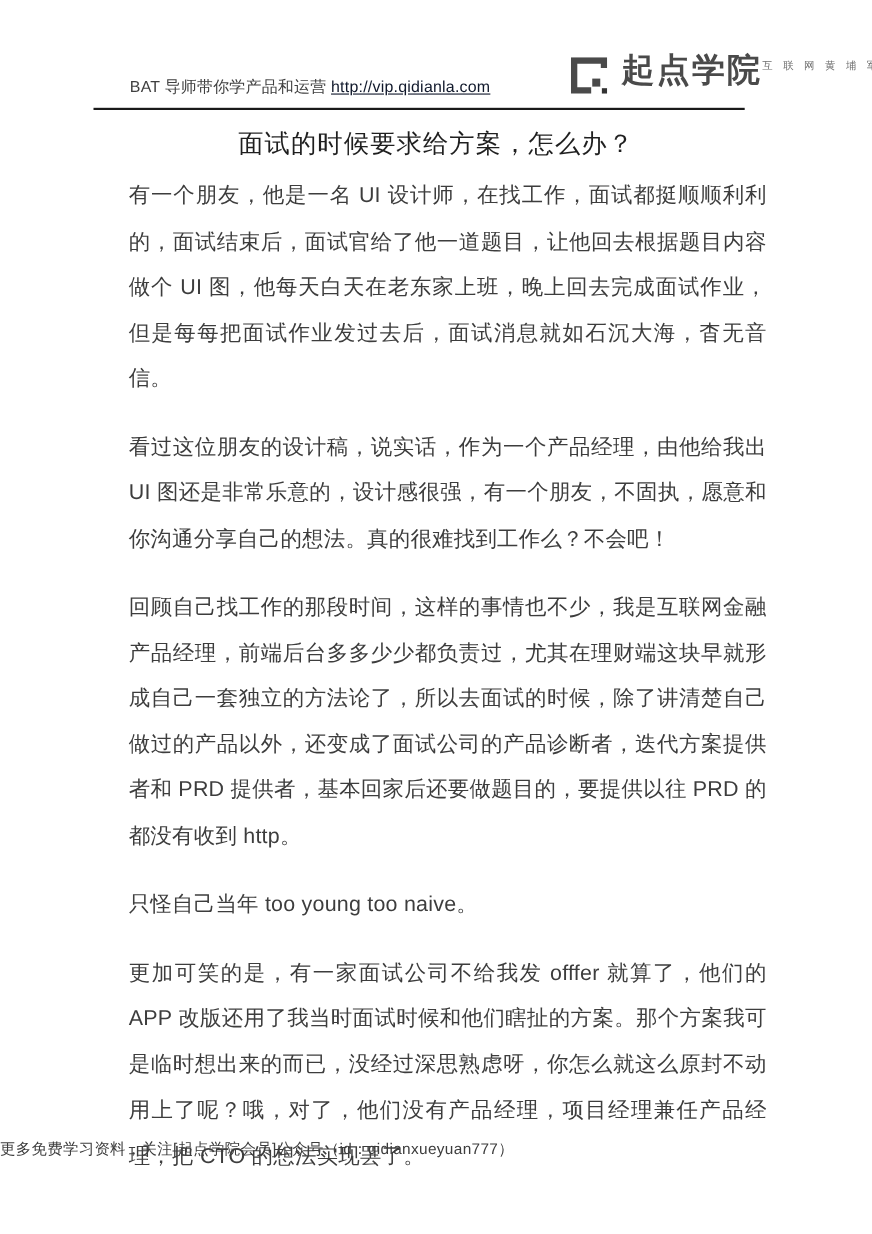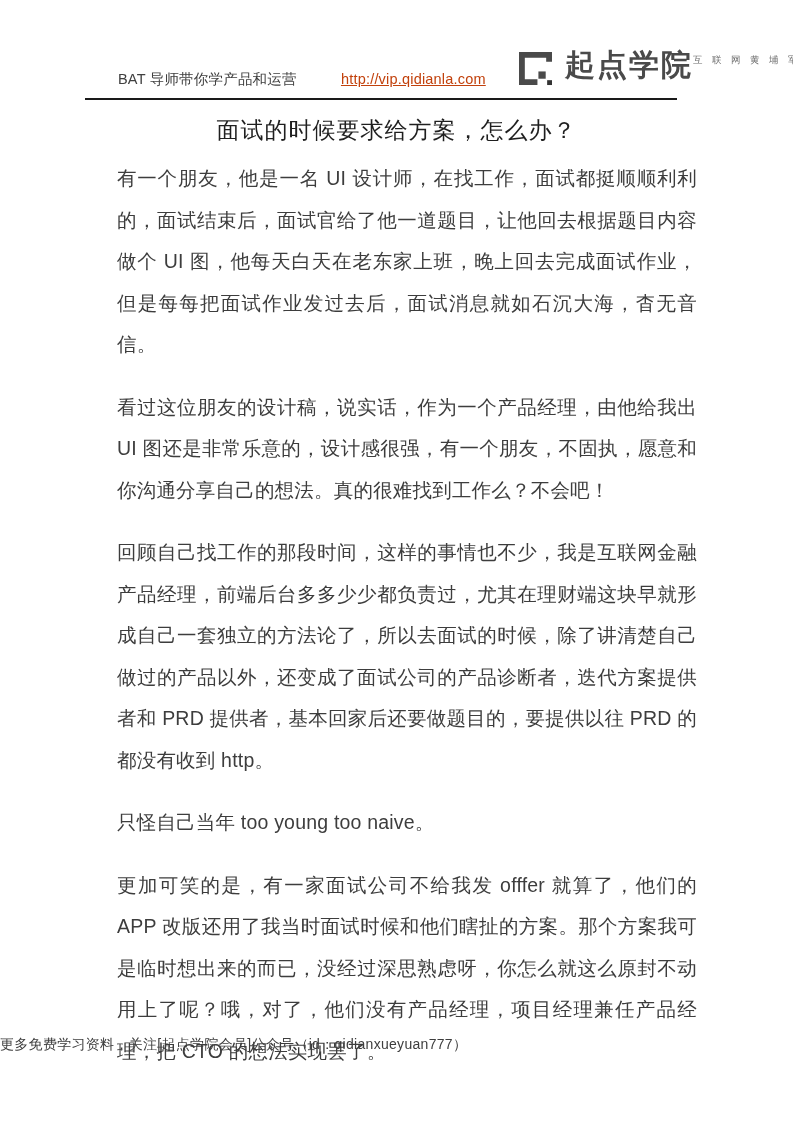--- a/index.html
+++ b/index.html
@@ -13,21 +13,21 @@
     overflow:hidden;
   }
 
   
   .tagline {
     position:absolute; left:118px; top:70px;
     font-size:14.5px; color:#404040; letter-spacing:0.2px;
     white-space:nowrap;
   }
   .tagline a {
-    color:#c2410c; text-decoration:underline; cursor:pointer;margin-left:40px;
+    color:#0f172a; text-decoration:underline; cursor:pointer;
   }
   .logo {
     position:absolute; left:519px; top:50px;
     display:flex; align-items:flex-start; gap:13px;
   }
   .logo-mark { width:33px; height:35px; margin-top:2px; }
   .logo-textcol { display:flex; flex-direction:row; }
   .logo-name {
     font-size:30px; font-weight:700; color:#4a4a4a;
     letter-spacing:2px; line-height:30px; white-space:nowrap;

